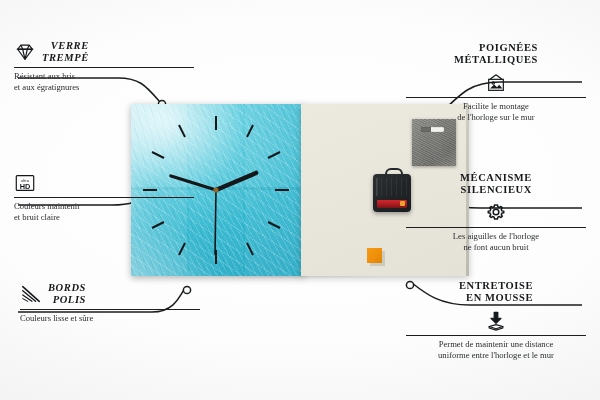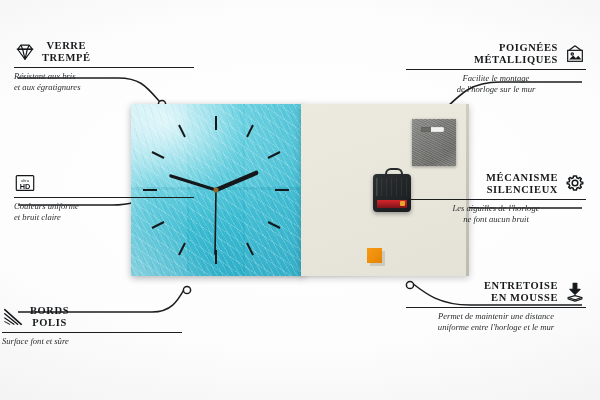--- a/index.html
+++ b/index.html
@@ -16,36 +16,36 @@
 
   
   .feat{position:absolute;width:180px;}
   .feat .head{display:flex;align-items:center;gap:6px;}
   .feat .title{
     font-weight:bold;font-size:10.5px;line-height:12px;
     letter-spacing:.6px;color:#16181a;text-transform:uppercase;
   }
   .feat .rule{height:1.1px;background:#1b1d1f;margin:3px 0 3px 0;}
   .feat .sub{
-    font-size:8.6px;line-height:10.4px;color:#2b2d2f;font-style:italic;
+    font-size:8.6px;line-height:10.4px;color:#2b2d2f;
   }
   .feat.left .head{justify-content:flex-start;}
-  .feat.left .title{text-align:center;}
+  .feat.left .title{text-align:right;font-style:italic;}
   .feat.left .sub{text-align:left;}
-  .feat.right .head{justify-content:flex-end;flex-direction:row;}
+  .feat.right .head{justify-content:flex-end;flex-direction:column;}
   .feat.right .title{text-align:right;}
   .feat.right .sub{text-align:center;}
 
   .ico{width:22px;height:22px;flex:0 0 22px;display:block;}
   .ico svg{display:block;width:22px;height:22px;}
 
   
   #f-verre{left:14px;top:40px;}
   #f-impression{left:14px;top:172px;}
-  #f-bords{left:2px;top:282px;margin-top:23px;}
+  #f-bords{left:20px;top:282px;}
   #f-poignees{left:406px;top:42px;width:180px;}
   #f-mecanisme{left:406px;top:172px;width:180px;}
   #f-entretoise{left:406px;top:280px;width:180px;}
 
   
   #wires{position:absolute;left:0;top:0;width:600px;height:400px;pointer-events:none;}
 
   
   #product{position:absolute;left:131px;top:104px;width:338px;height:172px;}
 
@@ -243,37 +243,37 @@
     <div class="head">
       <span class="ico">
         <svg viewBox="0 0 24 24">
           <rect x="2.5" y="4" width="19" height="16" fill="none" stroke="#15181a" stroke-width="1.3" rx="1"></rect>
           <text x="12" y="11" font-family="Liberation Sans, sans-serif" font-size="4.4" text-anchor="middle" fill="#15181a">ultra</text>
           <text x="12" y="18" font-family="Liberation Sans, sans-serif" font-size="8" font-weight="bold" text-anchor="middle" fill="#15181a">HD</text>
         </svg>
       </span>
     </div>
     <div class="rule"></div>
-    <div class="sub"><span>Couleurs uniforme</span><br><span>et bruit claire</span></div>
+    <div class="sub"><span>Couleurs maintenir</span><br><span>et bruit claire</span></div>
   </div>
 
   <div class="feat left" id="f-bords">
     <div class="head">
       <span class="ico">
         <svg viewBox="0 0 24 24" stroke="#15181a" stroke-linecap="round">
           <line x1="3" y1="4" x2="21" y2="20" stroke-width="1.7"></line>
           <line x1="3" y1="8.5" x2="17" y2="20" stroke-width="1.5"></line>
           <line x1="3" y1="13" x2="13" y2="20" stroke-width="1.3"></line>
           <line x1="3" y1="17" x2="8.5" y2="20" stroke-width="1.1"></line>
         </svg>
       </span>
       <div class="title"><span>BORDS</span><br><span>POLIS</span></div>
     </div>
     <div class="rule"></div>
-    <div class="sub"><span>Surface font et sûre</span></div>
+    <div class="sub"><span>Couleurs lisse et sûre</span></div>
   </div>
 
   <div class="feat right" id="f-poignees">
     <div class="head">
       <div class="title"><span>POIGNÉES</span><br><span>MÉTALLIQUES</span></div>
       <span class="ico">
         <svg viewBox="0 0 24 24" fill="none" stroke="#15181a" stroke-width="1.3">
           <rect x="4" y="8" width="16" height="12"></rect>
           <path d="M12 3 L5.5 8 M12 3 L18.5 8"></path>
           <circle cx="9" cy="12" r="1.3"></circle>

